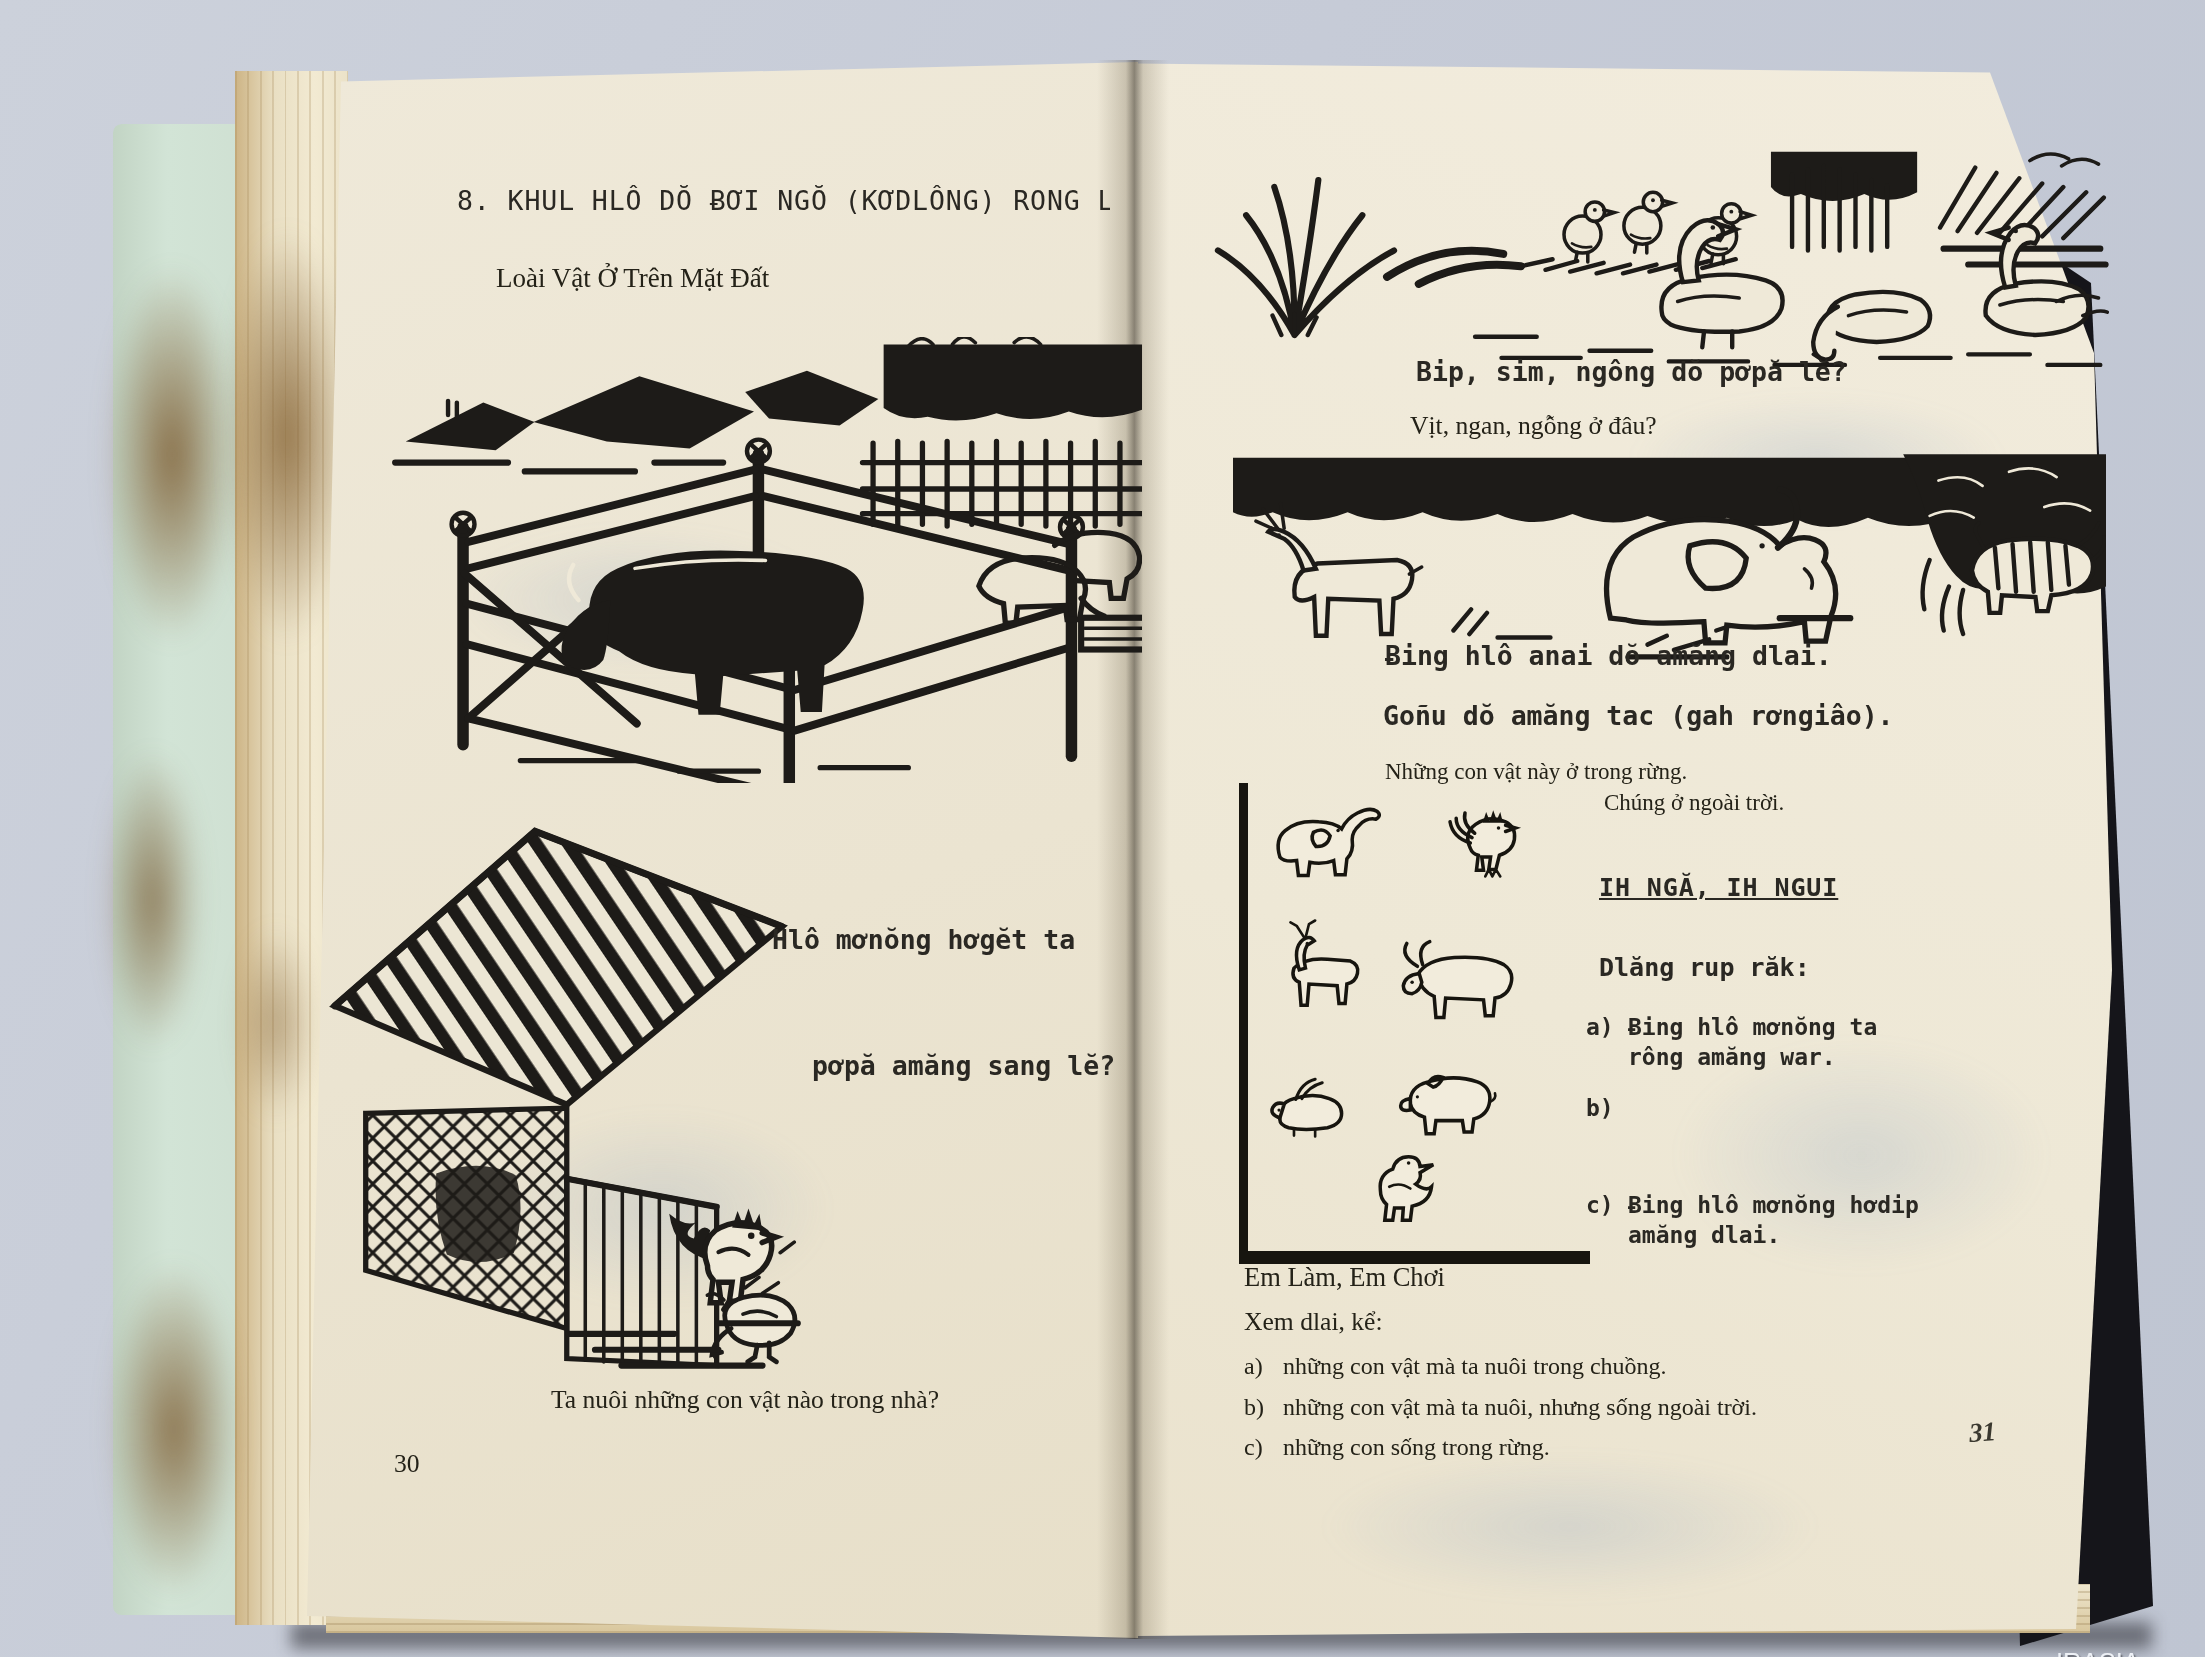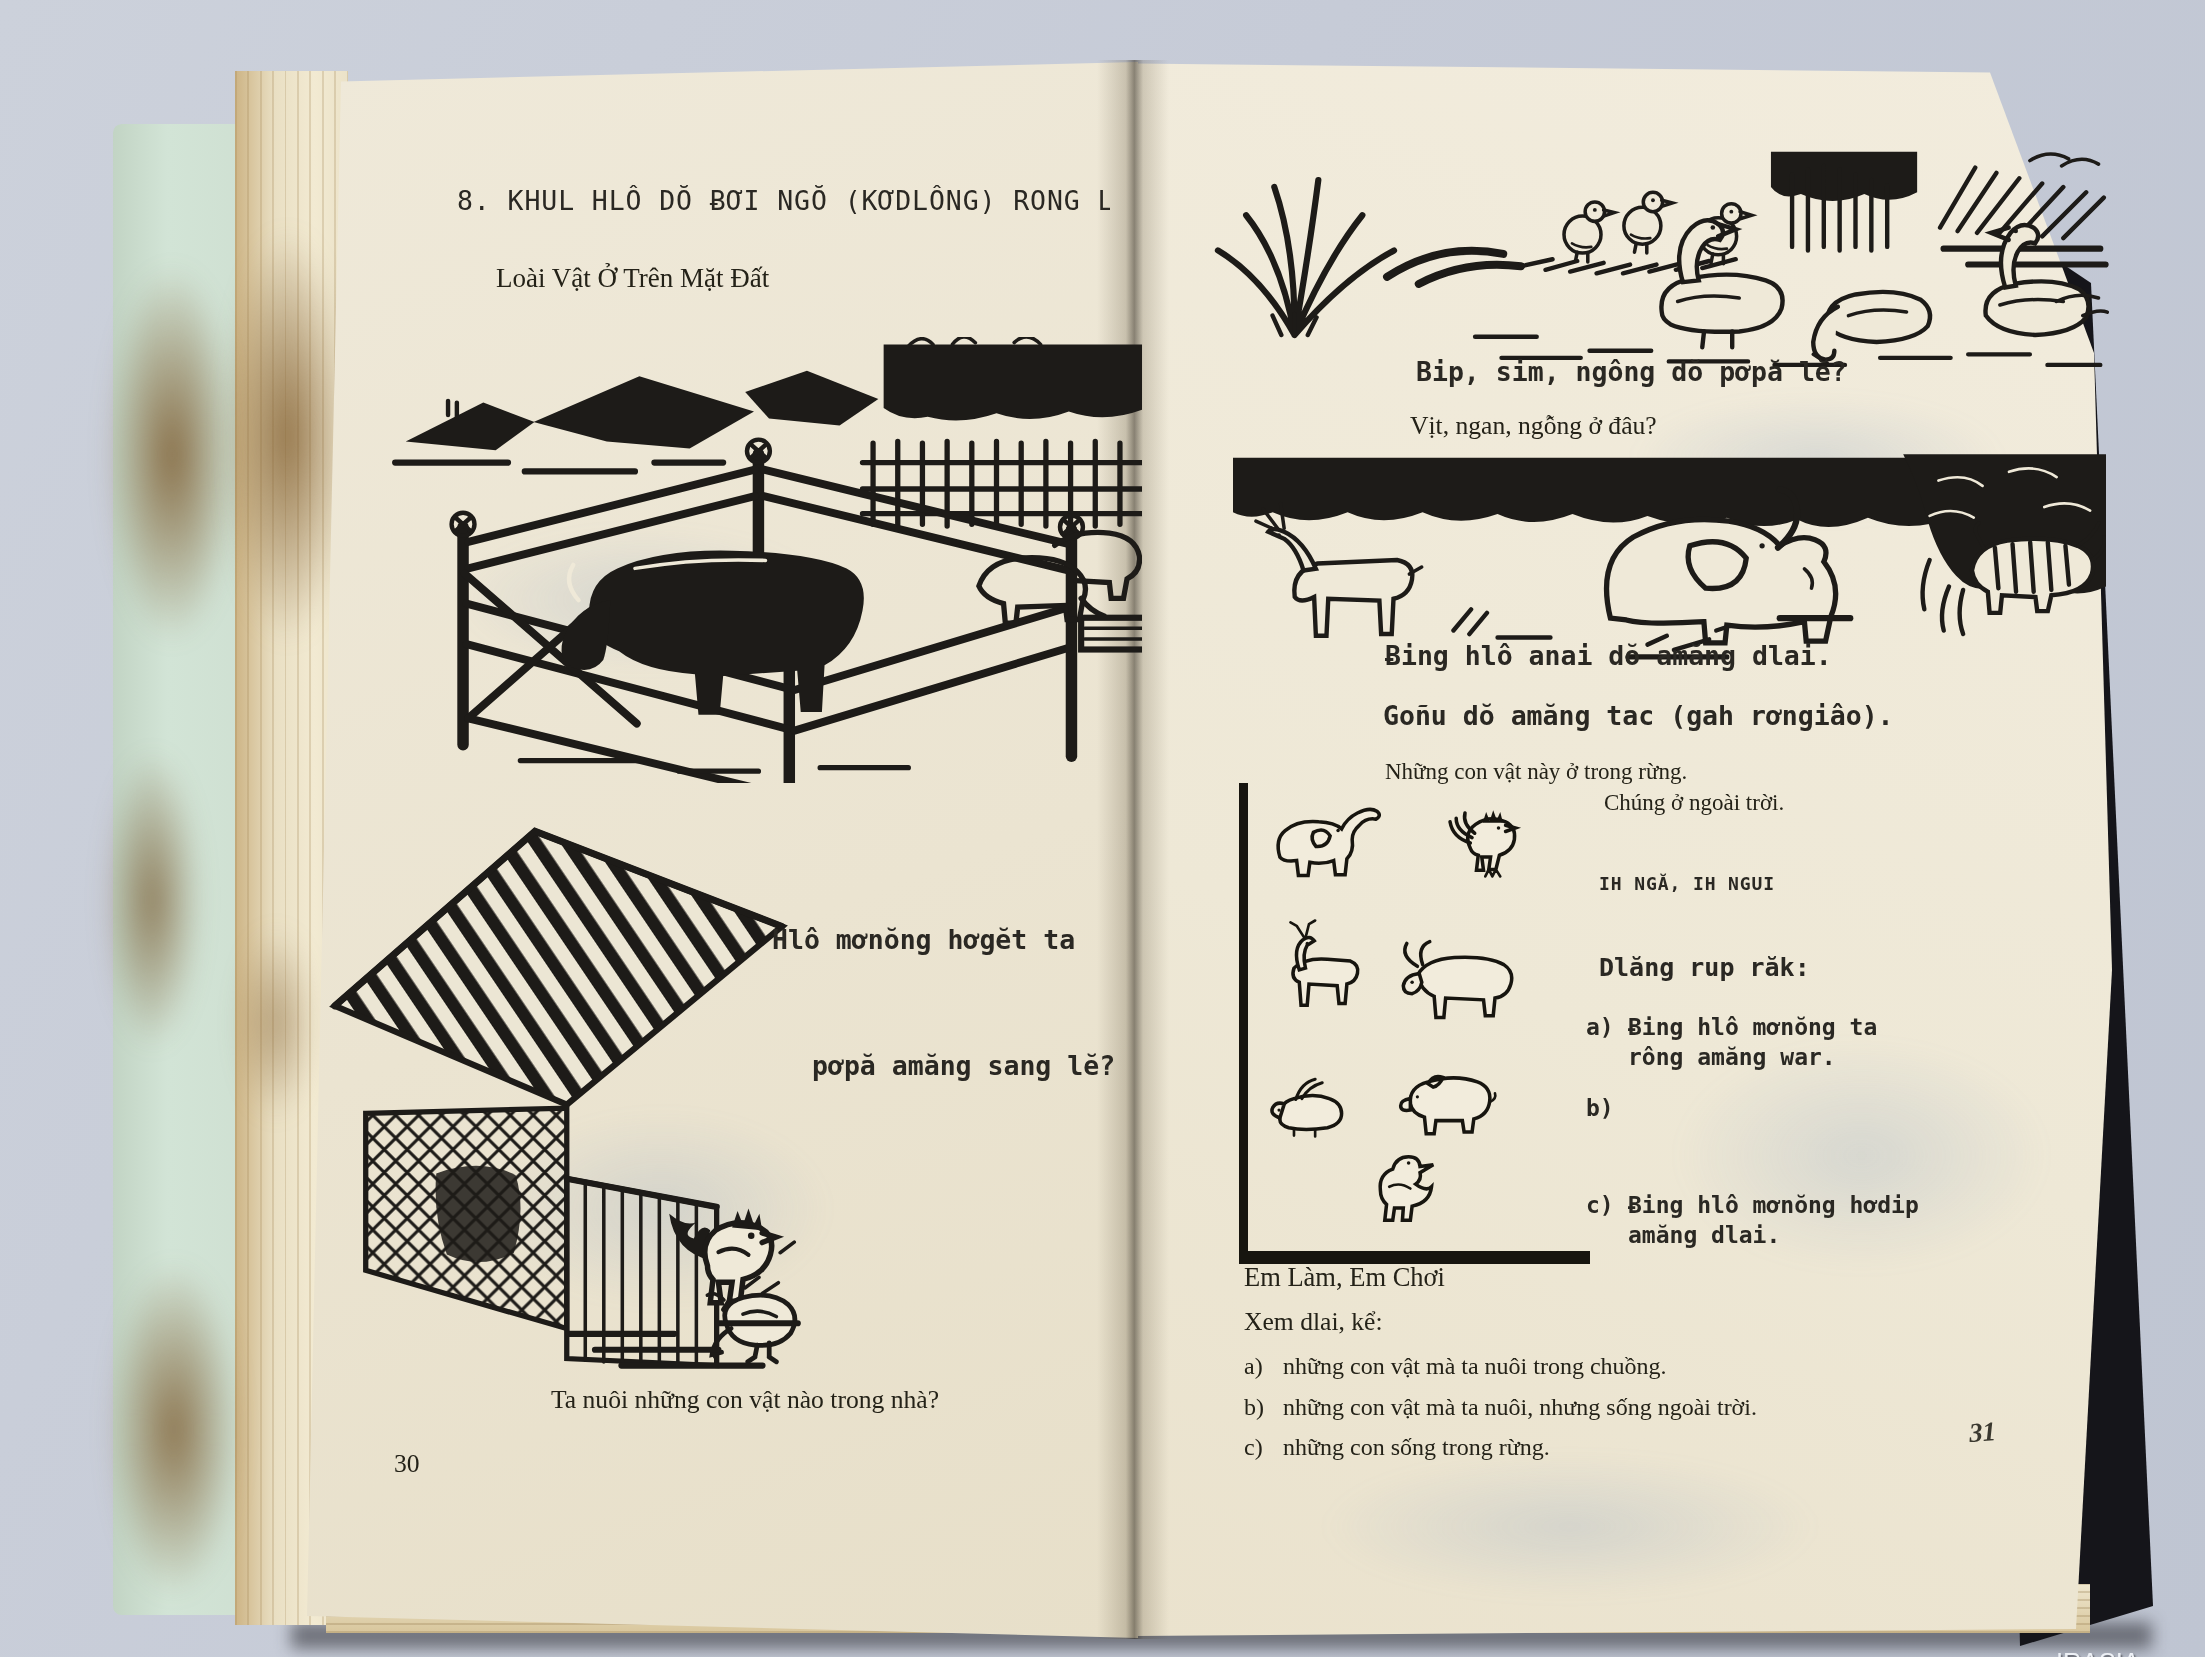--- a/index.html
+++ b/index.html
@@ -48,21 +48,21 @@
   .midq1{left:772px;top:924px;font-size:26.5px;font-weight:600;text-align:right;}
   .midq2{left:812px;top:1050px;font-size:26.5px;font-weight:600;}
   .caption-l{left:379px;top:1385px;width:732px;text-align:center;font-size:25.6px;}
   .pn30{left:394px;top:1449px;font-size:25.6px;}
   .rq1{left:1416px;top:356px;font-size:26.5px;font-weight:600;}
   .rq2{left:1410px;top:411px;font-size:25.6px;}
   .rs1{left:1385px;top:640px;font-size:26.5px;font-weight:700;}
   .rs2{left:1383px;top:700px;font-size:26.5px;font-weight:600;}
   .rv1{left:1385px;top:759px;font-size:23px;}
   .rv2{left:1604px;top:790px;font-size:23px;}
-  .exh{left:1599px;top:873px;font-size:18px;font-weight:600;letter-spacing:0.9px;}
+  .exh{left:1599px;top:873px;font-size:25px;font-weight:600;letter-spacing:0.9px;text-decoration:underline;}
   .exi{left:1599px;top:953px;font-size:25px;font-weight:600;}
   .ex-item{z-index:6;display:flex;font-family:"DejaVu Sans Mono","DejaVu Sans",monospace;font-size:23px;font-weight:600;color:#2a2823;line-height:1.3;}
   .ex-item .lbl{width:42px;flex:none;}
   .ex-item .body{width:302px;white-space:normal;}
   .exa{left:1586px;top:1013px;} .exb{left:1586px;top:1094px;} .exc{left:1586px;top:1191px;}
   .acth{left:1244px;top:1262px;font-size:26.5px;}
   .acti{left:1244px;top:1307px;font-size:25.6px;}
   .act-item{z-index:6;display:flex;font-family:"Liberation Serif","DejaVu Serif",serif;font-size:24px;color:#242218;}
   .act-item .lbl{width:39px;flex:none;}
   .aa{left:1244px;top:1353px;} .ab{left:1244px;top:1394px;} .ac{left:1244px;top:1434px;}

